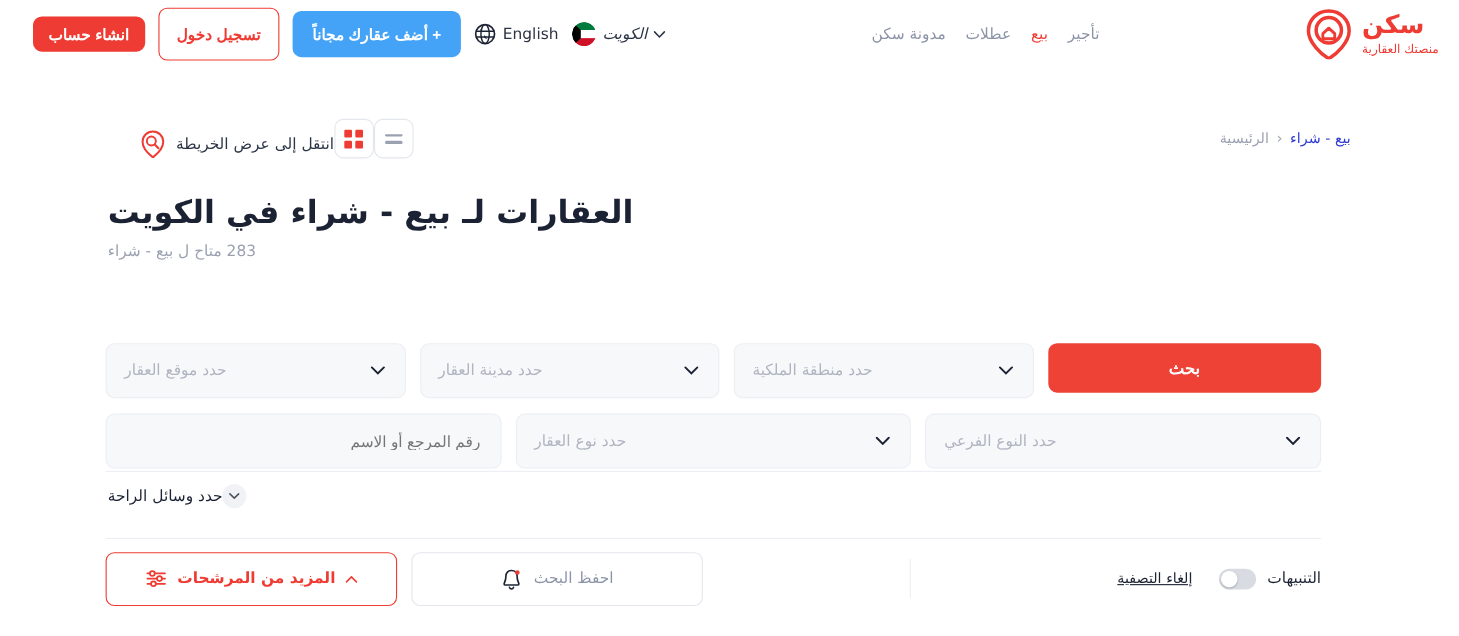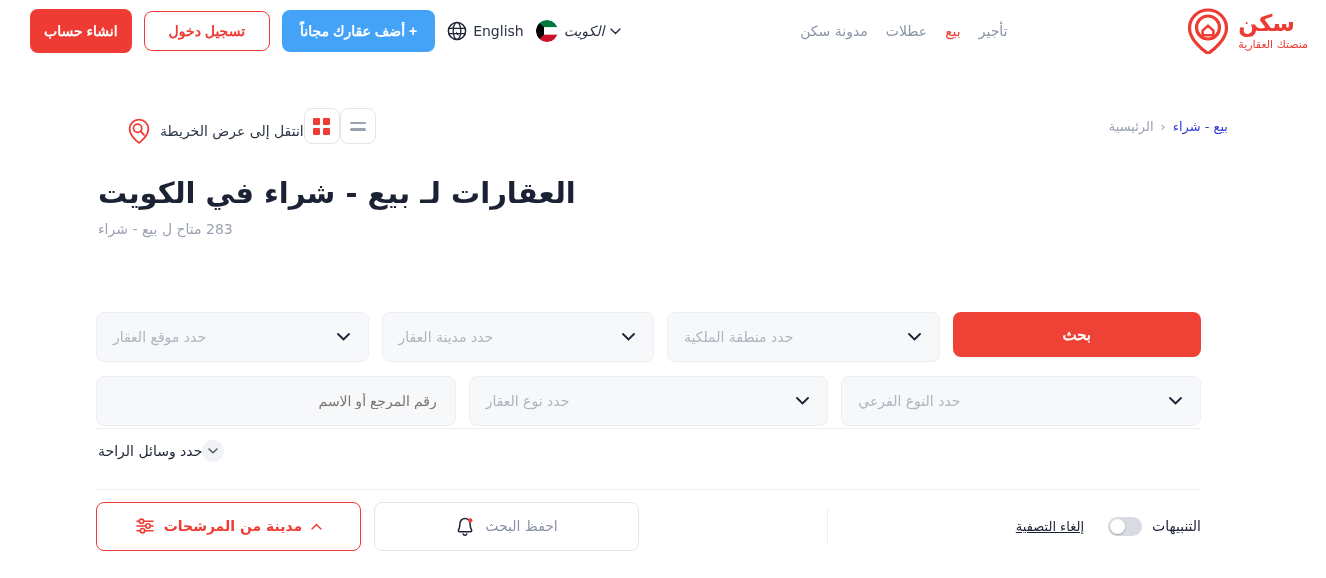--- a/index.html
+++ b/index.html
@@ -33,22 +33,22 @@
   .lang-label { font-size: 14px; color:#2b3445; }
   .globe { width:20px;height:20px; }
   .country { display:flex; align-items:center; gap:6px; }
   .country-label { font-size:14px; color:#2b3445;font-style:italic; }
   .flag { width: 22px; height: 22px; border-radius: 50%; overflow: hidden; display:block; }
   .chev-sm { width: 11px; height: 7px; }
 
   .btn { border-radius: 8px; font-size: 14px; font-weight: 700; cursor: pointer;
          display:flex; align-items:center; justify-content:center; white-space: nowrap; }
   .btn-add { background:#44a3f7; color:#fff; height:42px; padding: 0 18px; border: none; }
-  .btn-login { background:#fff; color:#ee3b33; border:1.5px solid #ee3b33; height:40px; padding: 0 24px; }
-  .btn-register { background:#ee3b33; color:#fff; border:none; height:44px; padding: 0 14px; }
+  .btn-login { background:#fff; color:#ee3b33; border:1.5px solid #ee3b33; height:48px; padding: 0 16px; }
+  .btn-register { background:#ee3b33; color:#fff; border:none; height:32px; padding: 0 14px; }
 
   
   .toolbar {
     position:absolute; top: 104px; right: 0; left: 0; height: 44px;
     padding: 0 98px 0 126px;
     display:flex; align-items:center; justify-content: space-between;
   }
   .breadcrumb { display:flex; align-items:center; gap:7px; font-size:13px; }
   .bc-home { color:#9aa1b0; }
   .bc-sep { color:#9aa1b0; font-size: 13px; }
@@ -300,21 +300,21 @@
           <path d="M10 2.6 C6.9 2.6 4.9 4.9 4.9 7.9 C4.9 12.3 3.3 13.6 3.3 14.8 C3.3 15.4 3.8 15.8 4.5 15.8 L15.5 15.8 C16.2 15.8 16.7 15.4 16.7 14.8 C16.7 13.6 15.1 12.3 15.1 7.9 C15.1 4.9 13.1 2.6 10 2.6 Z" fill="none" stroke="#1b2233" stroke-width="1.5" stroke-linejoin="round"></path>
           <path d="M8.2 18 a1.9 1.9 0 0 0 3.6 0" fill="none" stroke="#1b2233" stroke-width="1.5" stroke-linecap="round"></path>
           <circle cx="15.3" cy="4.4" r="2.1" fill="#ee3b33"></circle>
         </svg>
       </div>
 
       <div class="btn-more">
         <svg class="caret-up" viewBox="0 0 11 7">
           <path d="M1 6 L5.5 1.4 L10 6" fill="none" stroke="#ee3b33" stroke-width="1.4" stroke-linecap="round"></path>
         </svg>
-        <span>مدينة من المرشحات</span>
+        <span>المزيد من المرشحات</span>
         <svg width="20" height="18" viewBox="0 0 20 18">
           <path d="M2 4.3 H18 M2 9 H18 M2 13.7 H18" stroke="#ee3b33" stroke-width="1.6" stroke-linecap="round"></path>
           <circle cx="6.5" cy="4.3" r="2.2" fill="#fff" stroke="#ee3b33" stroke-width="1.6"></circle>
           <circle cx="13" cy="9" r="2.2" fill="#fff" stroke="#ee3b33" stroke-width="1.6"></circle>
           <circle cx="7.5" cy="13.7" r="2.2" fill="#fff" stroke="#ee3b33" stroke-width="1.6"></circle>
         </svg>
       </div>
     </div>
   </div>
 

